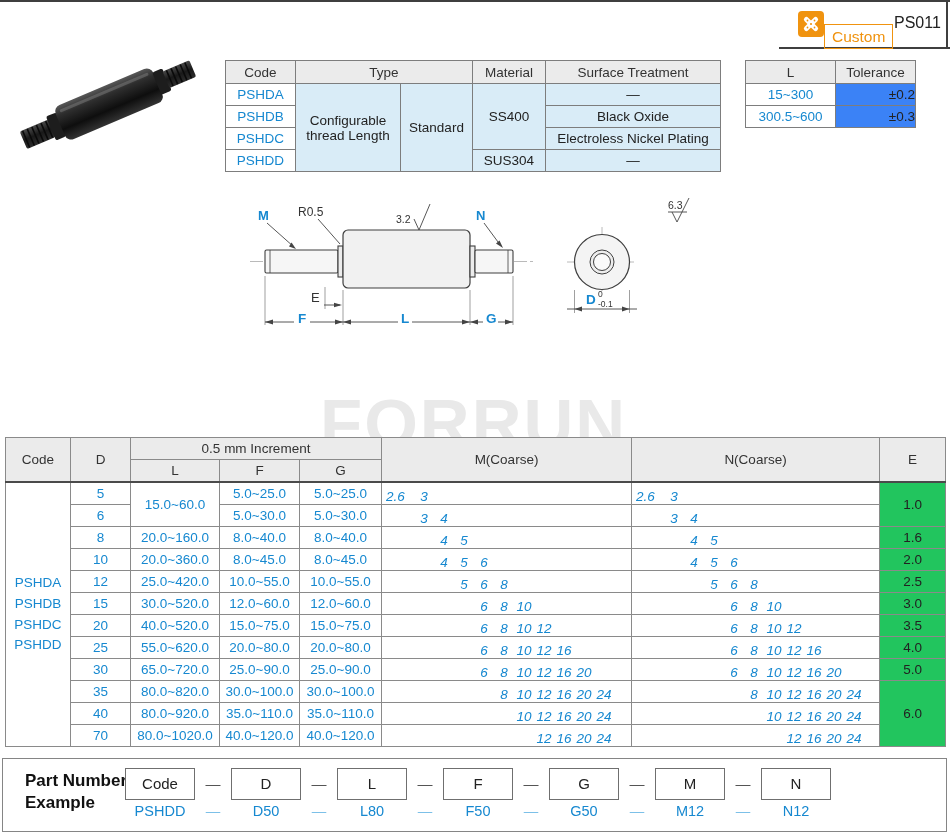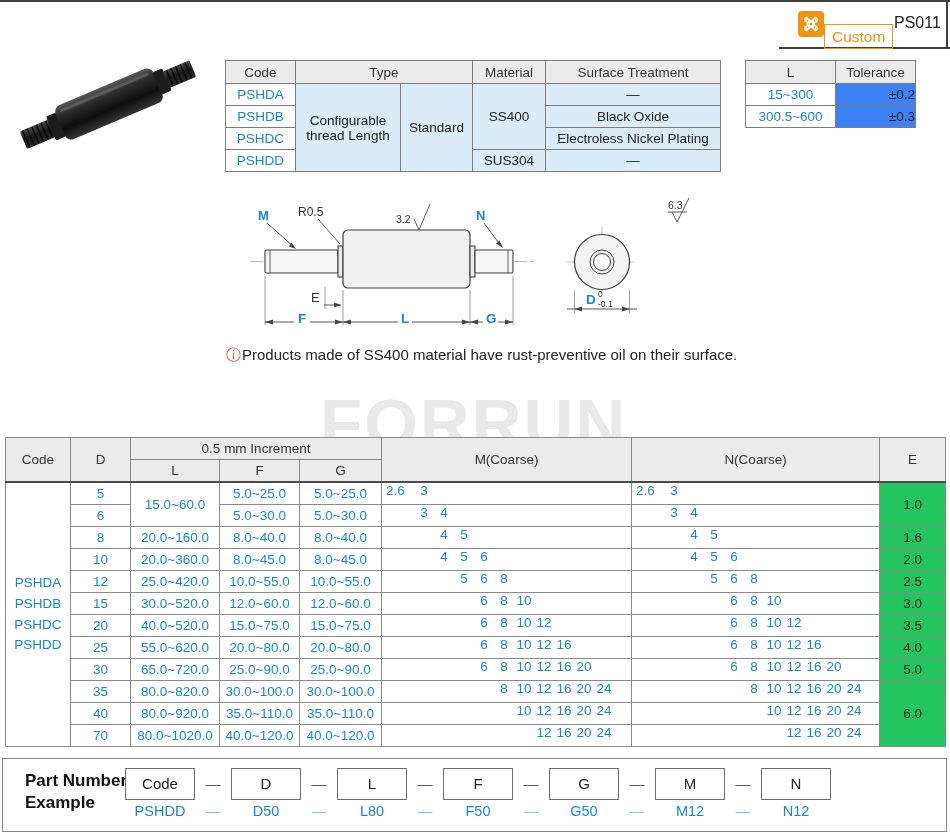--- a/index.html
+++ b/index.html
@@ -50,21 +50,21 @@
   
   .main-table{position:absolute;left:5px;top:437px;width:940px;font-size:13.5px;z-index:1;background:#fff;}
   .main-table th,.main-table td{border:1px solid #8a8a8a;text-align:center;}
   .main-table{border:1.5px solid #555;}
   .main-table th{background:#ebebeb;font-weight:normal;color:#333;height:21px;}
   .main-table tbody tr:first-child td{border-top:2px solid #4a4a4a;}
   .main-table td{height:21px;color:#1688d0;background:#fff;}
   .main-table td.e-cell{background:#22c55e;color:#222;}
   .main-table td.code-cell{background:#fff;line-height:1.55;}
   .mn-cell{text-align:left;}
-  .mn-slots{display:flex;align-items:flex-start;height:100%;padding-left:3px;}
+  .mn-slots{display:flex;align-items:flex-end;height:100%;padding-left:3px;font-style:italic;}
   .slot{flex:0 0 auto;width:20px;text-align:center;}
   .slot.s0{width:28px;text-align:left;padding-left:1px;}
 
   
   .pn-box-wrap{position:absolute;left:2px;top:758px;width:943px;height:72px;border:1.5px solid #858585;z-index:1;background:#fff;}
   .pn-title{position:absolute;left:22px;top:11px;font-size:17px;font-weight:bold;color:#111;line-height:1.3;}
   .pn-strip{position:absolute;left:122px;top:9px;display:flex;align-items:flex-start;}
   .pn-col{display:flex;flex-direction:column;align-items:center;width:70px;}
   .pn-field{box-sizing:border-box;width:70px;height:32px;line-height:29px;border:1.5px solid #6f6f6f;
             text-align:center;font-size:15px;color:#222;background:#fff;}
@@ -272,23 +272,20 @@
     </g>
     <line x1="327" y1="117" x2="397" y2="117" stroke="#444" stroke-width="0.9"></line>
     <polygon points="334.5,117 342,114.6 342,119.4" fill="#444"></polygon>
     <polygon points="389.5,117 382,114.6 382,119.4" fill="#444"></polygon>
     <rect x="344" y="99" width="34" height="16" fill="#fff"></rect>
     <text x="346" y="112" font-size="13.5" font-weight="bold" fill="#1688d0">D</text>
     <text x="358" y="105" font-size="8.5" fill="#333">0</text>
     <text x="358" y="115" font-size="8.5" fill="#333">-0.1</text>
   </svg>
 
-  <div class="note">
-    <span class="info">ⓘ</span><span>Products made of SS400 material have rust-preventive oil on their surface.</span>
-  </div>
 
   <div class="watermark">FORRUN</div>
 
   <table class="main-table">
     <colgroup>
       <col style="width:65px">
         <col style="width:60px">
         <col style="width:89px">
         <col style="width:80px">
       <col style="width:82px">

